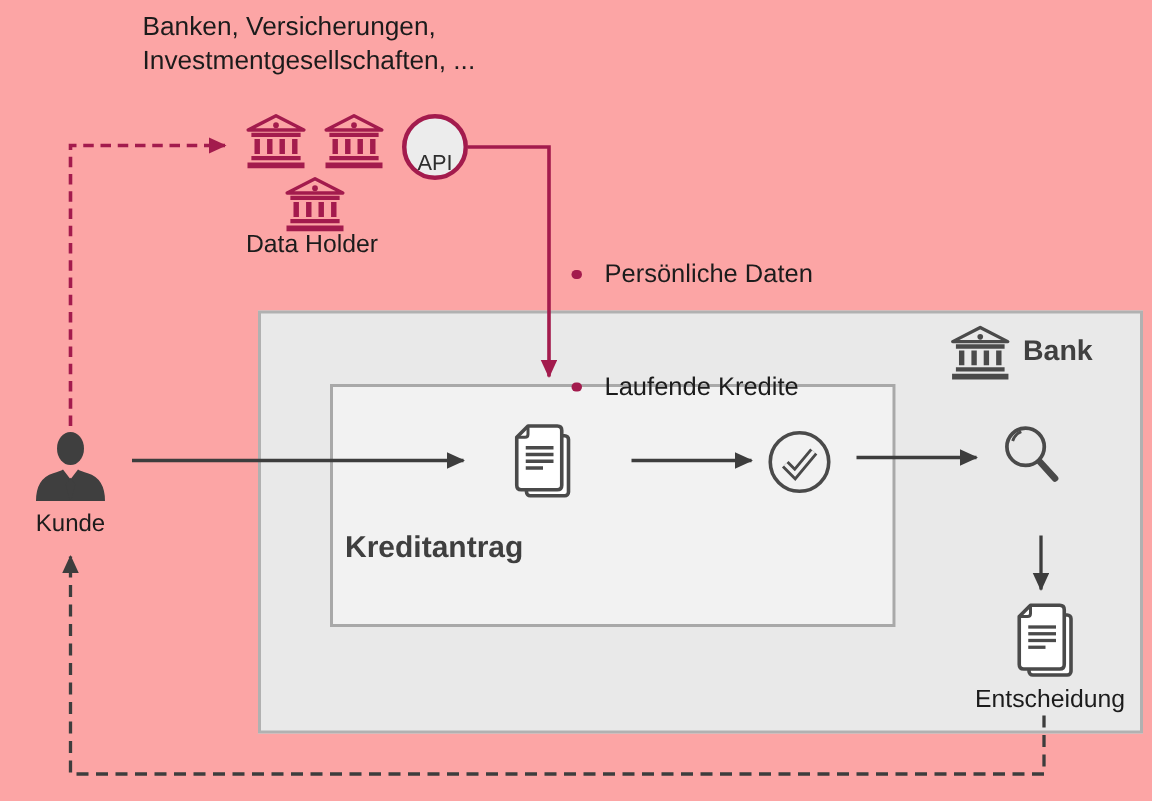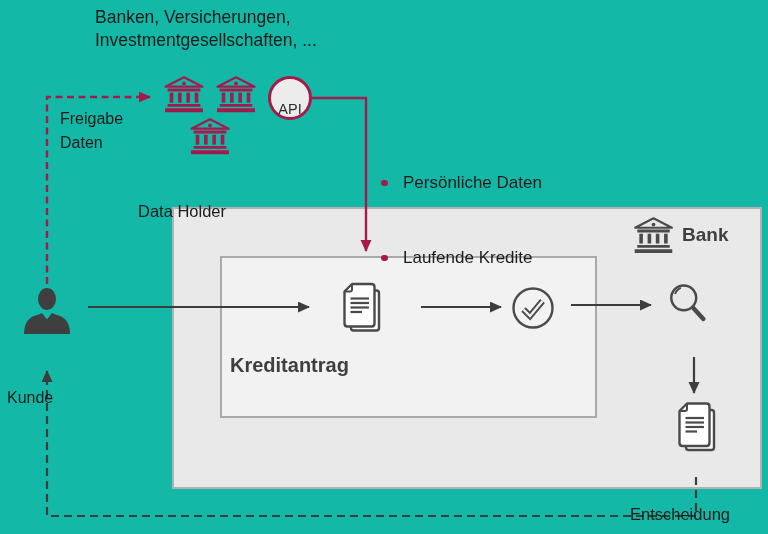--- a/index.html
+++ b/index.html
@@ -1,20 +1,20 @@
 <!DOCTYPE html>
 <html><head>
 <meta charset="utf-8">
 <style>
   html,body{margin:0;padding:0;background:#fff;}
   body{font-family:"Liberation Sans","DejaVu Sans",sans-serif;}
-  .canvas{position:relative;width:768px;height:534px;background:#14b8a6;overflow:hidden;}
+  .canvas{position:relative;width:768px;height:534px;background:#fca5a5;overflow:hidden;}
   .abs{position:absolute;}
   .label{color:#1c1c1c;font-size:16px;line-height:1.25;}
-  .centered{margin-top:48px;}
+  .centered{text-align:center;}
   #connector-layer{position:absolute;left:0;top:0;width:768px;height:534px;pointer-events:none;}
 
   .header-text{left:95px;top:6px;font-size:17.5px;line-height:23px;color:#1b1b1b;}
 
   .freigabe{left:60px;top:107px;font-size:16px;line-height:24px;color:#1b1b1b;}
 
   .bank-icon-cr{width:42px;height:38px;color:#a31b4d;}
   .bank-icon-dk{width:41px;height:38px;color:#4a4a4a;}
 
   .api-circle{left:268px;top:76px;width:44px;height:44px;border:3px solid #a31b4d;
@@ -105,24 +105,20 @@
     <path d="M571 305 H651" fill="none" stroke="#3d3d3d" stroke-width="2.2" marker-end="url(#mDark)"></path>
     <path d="M694 357 V393" fill="none" stroke="#3d3d3d" stroke-width="2.2" marker-end="url(#mDark)"></path>
     <path d="M696 477 V516 H47 V371" fill="none" stroke="#3d3d3d" stroke-width="2.2" stroke-dasharray="8 5" marker-end="url(#mDark)"></path>
   </svg>
 
   <div class="abs header-text">
     <div>Banken, Versicherungen,</div>
     <div>Investmentgesellschaften, ...</div>
   </div>
 
-  <div class="abs freigabe">
-    <div>Freigabe</div>
-    <div>Daten</div>
-  </div>
 
   <svg class="abs bank-icon-cr" style="left:163px;top:75px">
       <use href="#sym-bank"></use>
     </svg>
   <svg class="abs bank-icon-cr" style="left:215px;top:75px">
       <use href="#sym-bank"></use>
     </svg>
   <svg class="abs bank-icon-cr" style="left:189px;top:117px">
       <use href="#sym-bank"></use>
     </svg>

